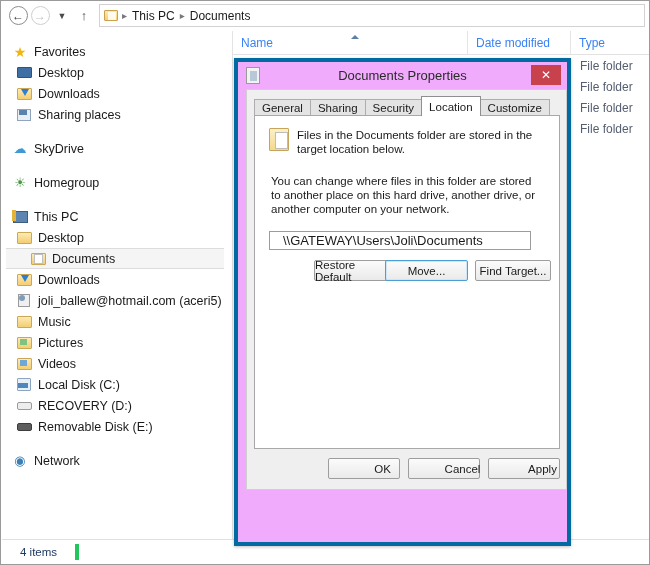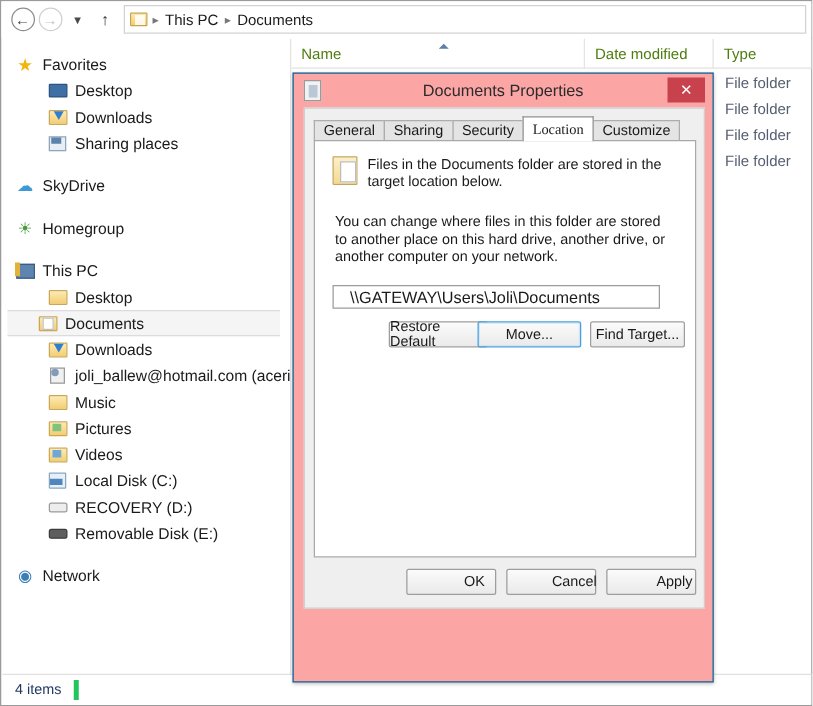--- a/index.html
+++ b/index.html
@@ -76,21 +76,21 @@
 
   
   #colheaders {
     position: absolute; left: 232px; top: 30px;
     width: 417px; height: 24px;
     background: #ffffff;
     display: flex; align-items: center;
     border-bottom: 1px solid #e2e2e2;
   }
   .colh {
-    font-size: 12px; color: #4d7c0f;
+    font-size: 12px; color: #3b82f6;
     padding-left: 8px; height: 24px;
     display: flex; align-items: center;
     border-right: 1px solid #e4e4e4;
     position: relative;
   }
   .colh.name { width: 235px; }
   .colh.date { width: 103px; }
   .colh.type { width: 79px; border-right: none; }
   .sortarrow {
     position: absolute; left: 118px; top: 4px;
@@ -107,21 +107,21 @@
     background: #ffffff;
     border-right: 1px solid #e3e3e3;
     padding-top: 10px;
     overflow: hidden;
   }
   .srow {
     height: 21px; display: flex; align-items: center;
     font-size: 12.5px; color: #1a1a1a;
     padding-left: 10px; white-space: nowrap;
   }
-  .srow.indent { padding-left: 36px; }
+  .srow.indent { padding-left: 14px; }
   .srow.gap { margin-top: 13px; }
   .srow.selected {
     background: #f5f5f5;
     border-top: 1px solid #dcdcdc;
     border-bottom: 1px solid #dcdcdc;
     margin-left: 4px; margin-right: 8px;
     padding-left: 24px;
   }
   .sicon {
     width: 16px; height: 16px; margin-right: 6px;
@@ -219,31 +219,31 @@
   
   #statusbar {
     position: absolute; left: 1px; bottom: 1px;
     width: 648px; height: 24px;
     background: #ffffff;
     border-top: 1px solid #e0e0e0;
     display: flex; align-items: center;
   }
   #statusbar .cell {
     font-size: 11.5px; color: #1f3864;
-    padding: 0 10px; height: 16px;
+    padding: 0 18px; height: 16px;
     display: flex; align-items: center;
     border-right: 4px solid #22c55e;
   }
 
   
   #dialog {
     position: absolute; left: 233px; top: 57px;
     width: 337px; height: 488px;
-    background: #fca5a5;
-    border: 1px solid #0369a1;
+    background: #f0abfc;
+    border: 4px solid #0369a1;
     box-shadow: 0 1px 3px rgba(0,0,0,.25);
   }
   #dlgtitle {
     height: 27px; position: relative;
     display: flex; align-items: center;
   }
   #dlgicon {
     position: absolute; left: 8px; top: 5px;
     width: 14px; height: 17px;
     background: #f2f2f2; border: 1px solid #9a9a9a;
@@ -280,21 +280,21 @@
     font-size: 11.5px; color: #1a1a1a;
     background: #e4e4e4;
     border: 1px solid #adadad;
     border-bottom: none;
     display: flex; align-items: center;
     margin-right: -1px;
   }
   .tab.active {
     height: 20px; background: #ffffff;
     border-color: #8f8f8f;
-    position: relative; z-index: 3; font-family: Liberation Serif, serif;
+    position: relative; z-index: 3;
   }
 
   #tabpane {
     position: absolute; left: 7px; top: 25px;
     width: 306px; height: 334px;
     background: #ffffff;
     border: 1px solid #a8a8a8;
   }
 
   .dlgpara {

